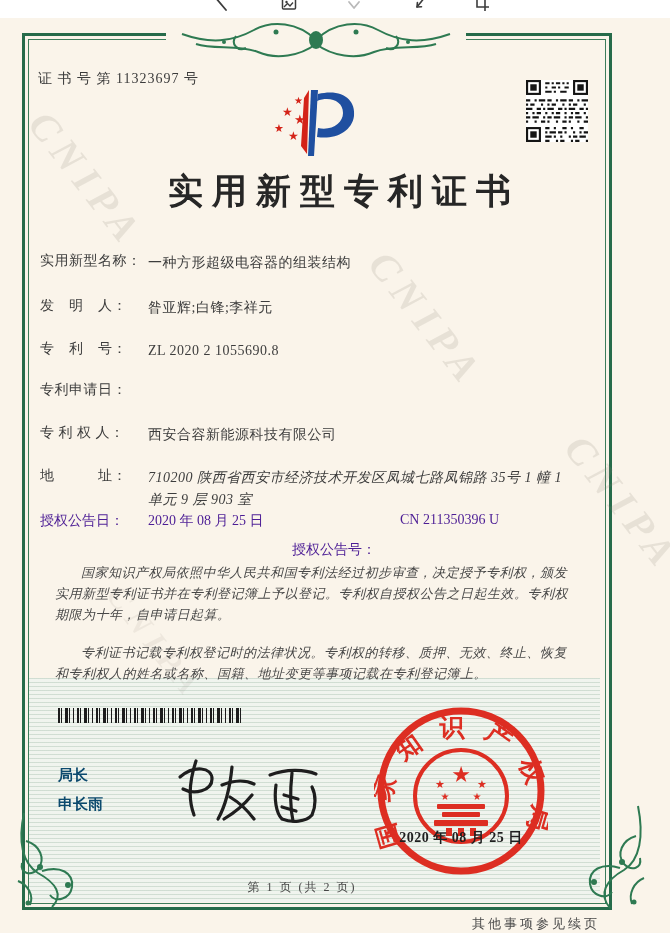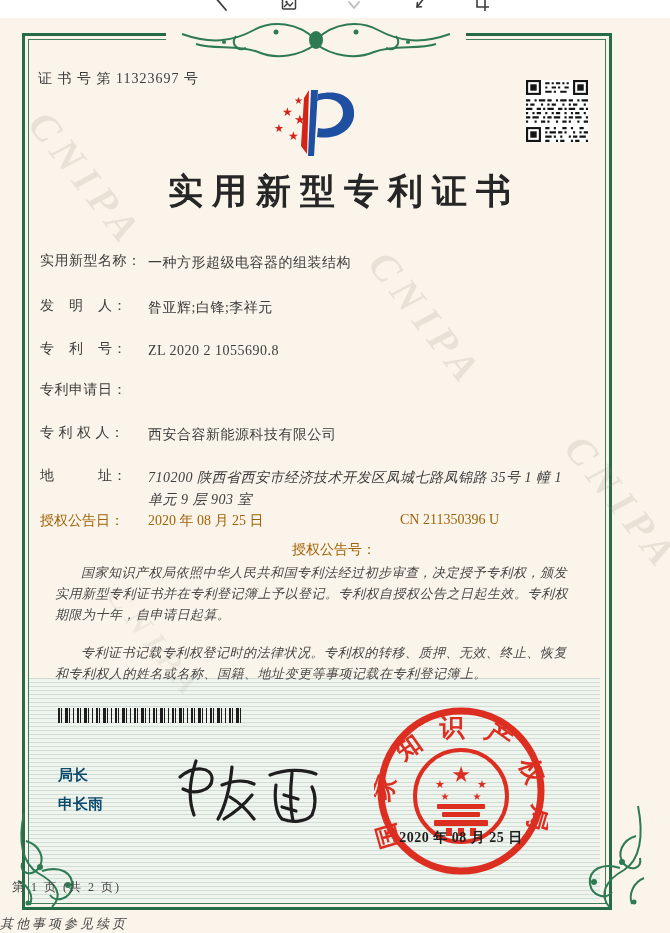--- a/index.html
+++ b/index.html
@@ -27,43 +27,43 @@
   .cert-no{position:absolute;left:38px;top:52px;font-size:14px;color:#3b3b3b;letter-spacing:1px;z-index:6;}
   .logo{position:absolute;left:258px;top:68px;width:104px;height:78px;z-index:6;}
   .qr{position:absolute;left:526px;top:62px;width:62px;height:62px;z-index:6;}
   .title{position:absolute;left:22px;top:150px;width:584px;text-align:center;font-size:35px;font-weight:bold;
          color:#262626;letter-spacing:9px;z-index:6;padding-left:30px;}
   
   .row{position:absolute;left:40px;width:552px;display:flex;font-size:14px;color:#3d3d3d;letter-spacing:0.5px;z-index:6;}
   .row .lab{flex:0 0 108px;}
   .row .val{flex:1 1 auto;line-height:22px;}
   .row .val.addr{max-width:432px;font-style:italic;}
-  .row2{position:absolute;left:40px;width:570px;display:flex;font-size:14px;color:#a16207;z-index:6;}
+  .row2{position:absolute;left:40px;width:570px;display:flex;font-size:14px;color:#4c1d95;z-index:6;}
   .row2 .lab{flex:0 0 108px;}
   .row2 .val1{flex:0 0 122px;}
   .row2 .lab2{flex:0 0 108px;margin-left:22px;margin-top:29px;}
   .row2 .val2{flex:1 1 auto;}
   
   .paras{position:absolute;left:38px;top:527px;width:554px;z-index:6;color:#474747;}
   .paras p{margin:17px;font-size:13px;line-height:21px;text-indent:2em;font-style:italic;letter-spacing:0.5px;}
   
   .barcode{position:absolute;left:58px;top:690px;width:184px;height:15px;z-index:6;
     background:repeating-linear-gradient(90deg,#1c1c1c 0 2px,transparent 2px 3px,#1c1c1c 3px 4px,transparent 4px 7px,
                #1c1c1c 7px 10px,transparent 10px 11px,#1c1c1c 11px 12px,transparent 12px 15px,#1c1c1c 15px 16px,transparent 16px 19px);}
   .signer{position:absolute;left:58px;top:748px;z-index:6;font-size:15px;font-weight:600;color:#0c4a6e;
           font-family:"Liberation Sans","DejaVu Sans",sans-serif;}
   .signer div{margin-bottom:10px;}
   .signature{position:absolute;left:170px;top:733px;width:160px;height:80px;z-index:7;}
   .seal{position:absolute;left:374px;top:686px;width:174px;height:174px;z-index:6;opacity:0.95;}
   .seal-date{position:absolute;left:383px;top:811px;width:156px;text-align:center;font-size:14px;
              color:#1f1f1f;font-weight:bold;z-index:8;letter-spacing:0.5px;}
-  .page-note{position:absolute;left:12px;top:861px;width:560px;text-align:left;font-size:12px;color:#454545;
+  .page-note{position:absolute;left:22px;top:861px;width:560px;text-align:center;font-size:12px;color:#454545;
              letter-spacing:2px;z-index:6;}
-  .cont-note{position:absolute;left:0;top:897px;width:600px;text-align:left;font-size:13px;color:#4a4a4a;
-             letter-spacing:3px;font-style:italic;z-index:6;}
+  .cont-note{position:absolute;left:0;top:897px;width:600px;text-align:right;font-size:13px;color:#4a4a4a;
+             letter-spacing:3px;z-index:6;}
 </style>
 </head>
 <body>
 
 <div id="screen">
 
   <div class="toolbar">
     <span class="tb-icon" style="left:211px">
       <svg viewBox="0 0 20 22">
           <path d="M4 4 L15 17" stroke="#3c3c3c" stroke-width="1.8" fill="none" stroke-linecap="round"></path>

